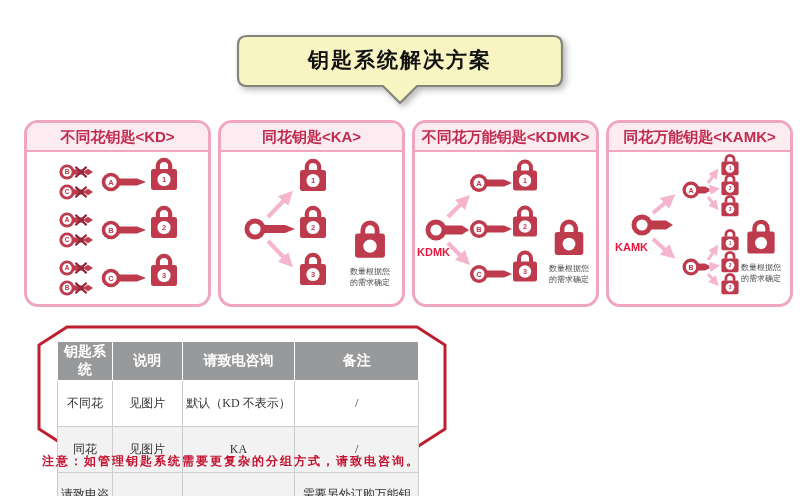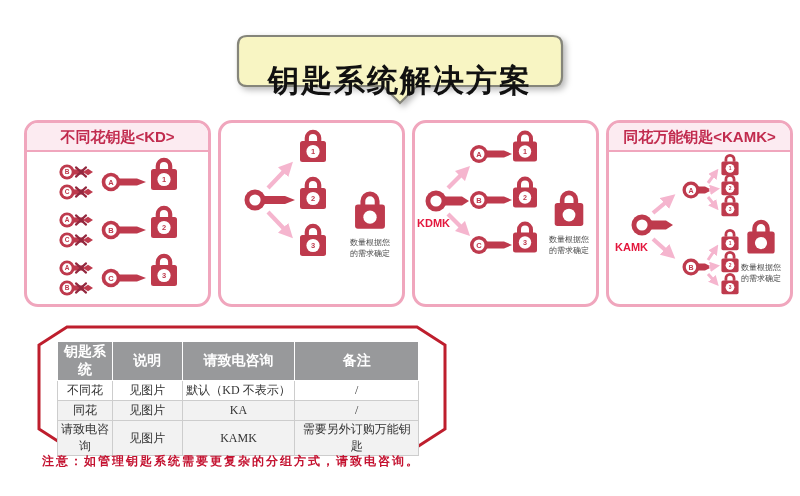--- a/index.html
+++ b/index.html
@@ -1,37 +1,37 @@
 <!DOCTYPE html>
 <html><head>
 <meta charset="utf-8">
 <style>
   html,body{margin:0;padding:0;background:#fff;}
   .stage{position:relative;width:800px;height:496px;background:#fff;overflow:hidden;
          font-family:"Liberation Sans","DejaVu Sans",sans-serif;}
   
   .bubble-svg{position:absolute;left:236px;top:34px;filter:drop-shadow(3px 3px 3px rgba(0,0,0,.28));}
-  .bubble-title{position:absolute;left:237px;top:60px;width:326px;text-align:center;
-                font-size:31px;font-weight:bold;color:#111;letter-spacing:2px;}
+  .bubble-title{position:absolute;left:237px;top:46px;width:326px;text-align:center;
+                font-size:21px;font-weight:bold;color:#111;letter-spacing:2px;}
   
   .panels{position:absolute;left:17px;top:120px;display:flex;gap:7px;margin-left:7px;}
   .panel{width:181px;height:181px;border:3px solid #F0A6BD;border-radius:14px;background:#fff;}
   .panel-header{height:27px;line-height:27px;text-align:center;background:#FCEBF1;
                 border-bottom:2px solid #F0A6BD;border-radius:11px 11px 0 0;
                 color:#C12B4E;font-weight:bold;font-size:15px;}
   .panel-body{width:181px;height:152px;}
   .panel-body svg{display:block;}
   svg text{font-family:"Liberation Sans","DejaVu Sans",sans-serif;}
   
   .plaque-svg{position:absolute;left:35px;top:324px;}
   .key-table{position:absolute;left:57px;top:341px;width:362px;border-collapse:collapse;
              font-family:"Liberation Serif","DejaVu Serif",serif;font-size:12px;color:#333;}
   .key-table th{background:#98999B;color:#fff;font-weight:bold;height:22px;
                 border:1px solid #fff;font-size:14px;}
-  .key-table td{height:19px;text-align:center;border:1px solid #CDCDCD;padding:0 2px;}
+  .key-table td{height:19px;text-align:center;border:1px solid #CDCDCD;padding:13px 2px;}
   .key-table tr.alt td{background:#F2F2F2;}
   
   .footer-note{position:absolute;left:42px;top:453px;color:#C41230;font-size:12px;
                letter-spacing:2px;font-weight:600;
                font-family:Liberation Serif, serif;}
 </style>
 </head>
 <body>
 
 <div class="stage">
@@ -132,20 +132,21 @@
             <path d="M-6.2,-9.5 V-13 a6.2,6.2 0 0 1 12.4,0 V-9.5" fill="none" stroke="#BE3A4D" stroke-width="4.2"></path>
             <rect x="-13" y="-10" width="26" height="21" rx="2.5" fill="#BE3A4D"></rect>
             <circle cy="0.5" r="6.6" fill="#fff"></circle>
             <text y="3.4" text-anchor="middle" font-size="7.5" font-weight="bold" fill="#BE3A4D">3</text>
           </g>
         </svg>
       </div>
     </div>
 
     <div class="panel">
+      <div class="panel-header">同花钥匙&lt;KA&gt;</div>
       <div class="panel-body">
         <svg width="181" height="152" viewBox="0 0 181 152">
           <defs>
             <marker id="ah2" viewBox="0 0 10 10" refX="6" refY="5" markerWidth="3.4" markerHeight="3.4" orient="auto">
               <path d="M0,0 L10,5 L0,10 Z" fill="#F5B5CE"></path>
             </marker>
           </defs>
           <line x1="47" y1="65" x2="68" y2="43" stroke="#F5B5CE" stroke-width="4.2" marker-end="url(#ah2)"></line>
           <line x1="47" y1="89" x2="68" y2="111" stroke="#F5B5CE" stroke-width="4.2" marker-end="url(#ah2)"></line>
           <g transform="translate(34,77)">
@@ -176,20 +177,21 @@
             <rect x="-13" y="-10" width="26" height="21" rx="2.5" fill="#BE3A4D"></rect>
             <circle cy="1" r="5.8" fill="#fff"></circle>
           </g>
           <text x="149" y="122" text-anchor="middle" font-size="8" fill="#4a4a4a">数量根据您</text>
           <text x="149" y="133" text-anchor="middle" font-size="8" fill="#4a4a4a">的需求确定</text>
         </svg>
       </div>
     </div>
 
     <div class="panel">
+      <div class="panel-header">不同花万能钥匙&lt;KDMK&gt;</div>
       <div class="panel-body">
         <svg width="181" height="152" viewBox="0 0 181 152">
           <defs>
             <marker id="ah3" viewBox="0 0 10 10" refX="6" refY="5" markerWidth="3.4" markerHeight="3.4" orient="auto">
               <path d="M0,0 L10,5 L0,10 Z" fill="#F5B5CE"></path>
             </marker>
           </defs>
           <line x1="33" y1="65" x2="51" y2="47" stroke="#F5B5CE" stroke-width="4.2" marker-end="url(#ah3)"></line>
           <line x1="33" y1="91" x2="51" y2="109" stroke="#F5B5CE" stroke-width="4.2" marker-end="url(#ah3)"></line>
           <g transform="translate(21,78)">

